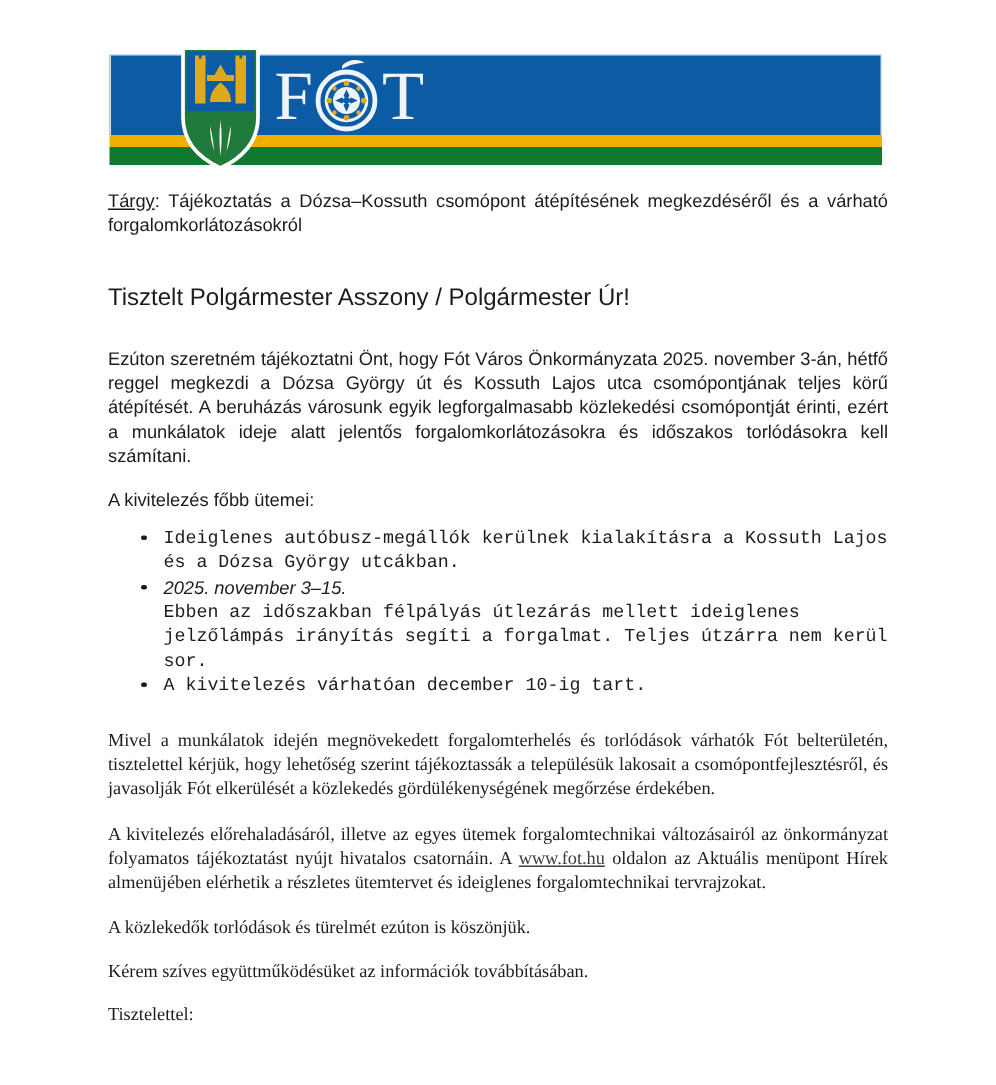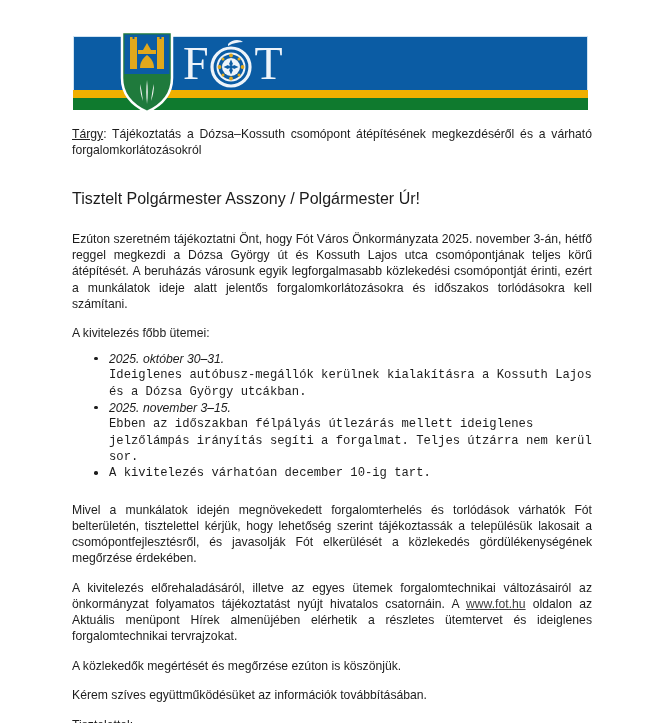--- a/index.html
+++ b/index.html
@@ -174,21 +174,21 @@
     display: block;
     font-family: Liberation Mono, monospace;
   }
 
   .link {
     color: #404040;
     text-decoration: underline;
   }
 
   .sig-block .para { margin-bottom: 13px; }
-  .tight { margin-bottom: 14px; }
+  .tight { margin-bottom: 14px; font-family: Liberation Serif, serif; }
 </style>
 </head>
 <body>
 
 <div class="page">
 
   <div class="letterhead">
 
     <div class="banner-blue"></div>
     <div class="banner-gold"></div>
@@ -256,37 +256,36 @@
     </p>
 
     <p class="salutation">Tisztelt Polgármester Asszony / Polgármester Úr!</p>
 
     <p class="para intro-gap">Ezúton szeretném tájékoztatni Önt, hogy Fót Város Önkormányzata 2025. november 3-án, hétfő reggel megkezdi a Dózsa György út és Kossuth Lajos utca csomópontjának teljes körű átépítését. A beruházás városunk egyik legforgalmasabb közlekedési csomópontját érinti, ezért a munkálatok ideje alatt jelentős forgalomkorlátozásokra és időszakos torlódásokra kell számítani.</p>
 
     <p class="stages-lead">A kivitelezés főbb ütemei:</p>
 
     <ul class="stage-list">
       <li class="stage-item">
-        <span class="stage-date">2025. október 30–31.</span>
         <span class="stage-desc">Ideiglenes autóbusz-megállók kerülnek kialakításra a Kossuth Lajos és a Dózsa György utcákban.</span>
       </li>
       <li class="stage-item">
         <span class="stage-date">2025. november 3–15.</span>
         <span class="stage-desc">Ebben az időszakban félpályás útlezárás mellett ideiglenes jelzőlámpás irányítás segíti a forgalmat. Teljes útzárra nem kerül sor.</span>
       </li>
       <li class="stage-item">
         <span class="stage-desc">A kivitelezés várhatóan december 10-ig tart.</span>
       </li>
     </ul>
 
     <p class="para tight">Mivel a munkálatok idején megnövekedett forgalomterhelés és torlódások várhatók Fót belterületén, tisztelettel kérjük, hogy lehetőség szerint tájékoztassák a településük lakosait a csomópontfejlesztésről, és javasolják Fót elkerülését a közlekedés gördülékenységének megőrzése érdekében.</p>
 
     <p class="para tight"><span>A kivitelezés előrehaladásáról, illetve az egyes ütemek forgalomtechnikai változásairól az önkormányzat folyamatos tájékoztatást nyújt hivatalos csatornáin. A </span><a class="link" href="#">www.fot.hu</a><span> oldalon az Aktuális menüpont Hírek almenüjében elérhetik a részletes ütemtervet és ideiglenes forgalomtechnikai tervrajzokat.</span></p>
 
     <div class="sig-block">
-      <p class="para nojust tight">A közlekedők megértését és megőrzése ezúton is köszönjük.</p>
+      <p class="para nojust tight">A közlekedők torlódások és türelmét ezúton is köszönjük.</p>
       <p class="para nojust tight">Kérem szíves együttműködésüket az információk továbbításában.</p>
       <p class="para nojust tight">Tisztelettel:</p>
 
     </div>
 
   </div>
 </div>
 
 </body></html>

